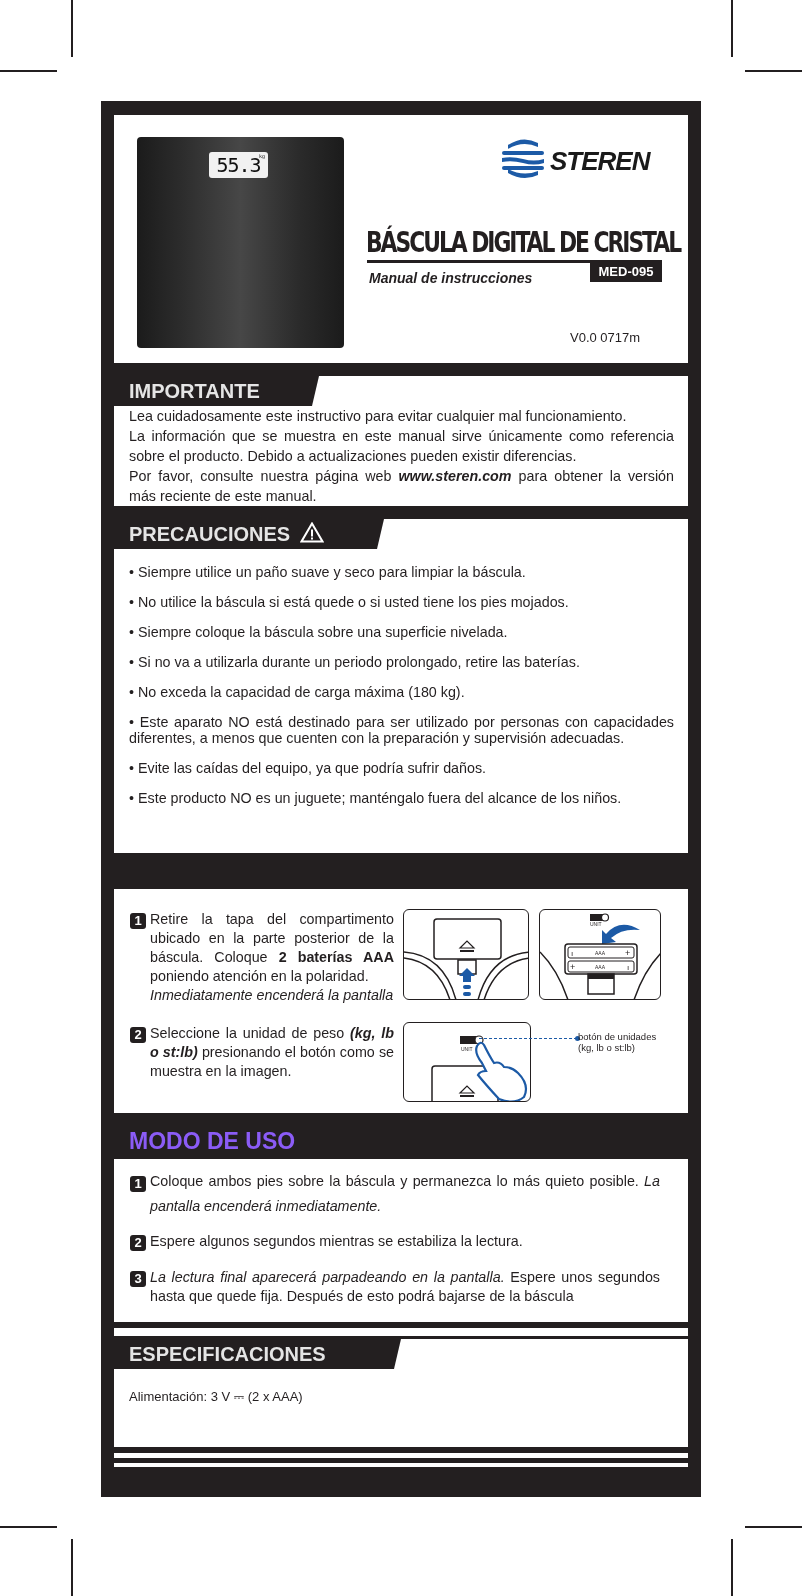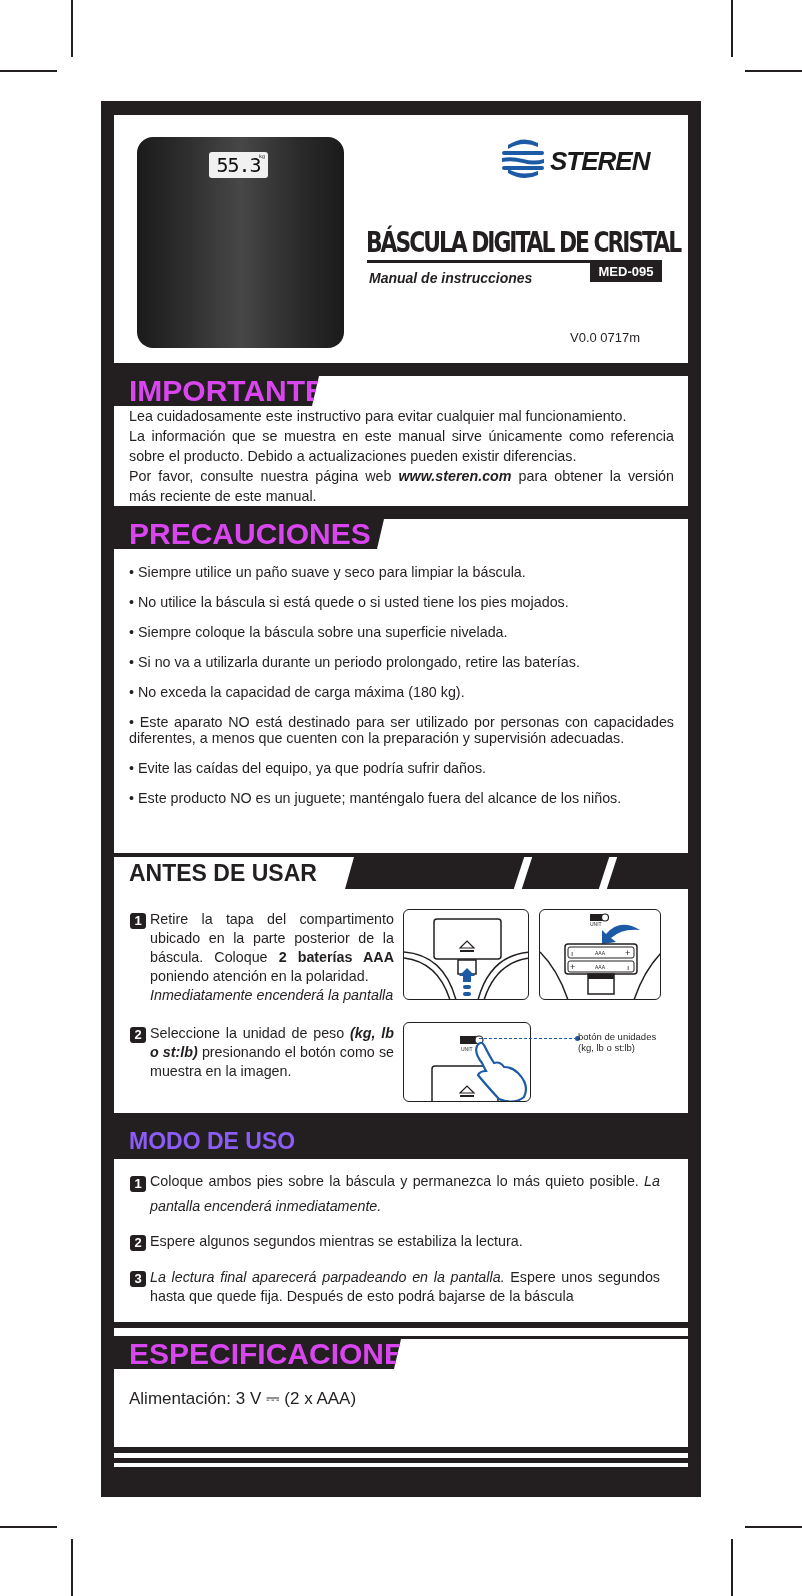--- a/index.html
+++ b/index.html
@@ -7,35 +7,35 @@
   body { position: relative; font-family: "Liberation Sans", sans-serif; color: #231f20; }
 
   .crop { position: absolute; background: #231f20; }
 
   .sheet { position: absolute; left: 101px; top: 101px; width: 600px; height: 1396px; background: #231f20; }
 
   .panel { position: absolute; left: 13px; width: 574px; background: #ffffff; }
 
   
   .cover { top: 14px; height: 248px; }
-  .scale-img { position: absolute; left: 23px; top: 22px; width: 207px; height: 211px; border-radius: 16px;
+  .scale-img { position: absolute; left: 23px; top: 22px; width: 207px; height: 211px; border-radius: 4px;
     background: linear-gradient(90deg, #1b1b1b 0%, #2b2b2b 20%, #474747 50%, #2b2b2b 78%, #1b1b1b 100%); }
   .lcd { position: absolute; left: 72px; top: 15px; width: 59px; height: 26px; background: #f1f1f1; border-radius: 3px;
     font-family: "DejaVu Sans Mono", monospace; font-size: 20px; line-height: 26px; text-align: center; letter-spacing: -1px; color: #111; }
   .lcd-unit { position: absolute; right: 3px; top: 1px; font-size: 5px; line-height: 6px; letter-spacing: 0; }
   .logo { position: absolute; left: 386px; top: 22px; height: 46px; width: 170px; }
   .logo-text { position: absolute; left: 50px; top: 9px; font-size: 26px; font-weight: bold; font-style: italic; letter-spacing: -1px; color: #1a1a1a; }
   .title { position: absolute; left: 252px; top: 111px; font-family: "DejaVu Sans", sans-serif; font-size: 28px; font-weight: bold; letter-spacing: -2.6px; transform: scaleX(0.78); transform-origin: left top; white-space: nowrap; color: #231f20; }
   .title-rule { position: absolute; left: 253px; top: 145px; width: 295px; height: 3px; background: #231f20; }
   .subtitle { position: absolute; left: 255px; top: 155px; font-size: 14px; font-weight: bold; font-style: italic; }
   .model { position: absolute; left: 476px; top: 147px; width: 72px; height: 20px; background: #231f20; color: #fff; font-size: 13px; font-weight: bold; text-align: center; line-height: 20px; }
   .version { position: absolute; left: 456px; top: 215px; font-size: 13px; font-weight: normal; }
 
   
-  .tab-dark { position: absolute; left: 13px; background: #231f20; color: #d946ef; font-weight: bold; font-size: 30px;
+  .tab-dark { position: absolute; left: 13px; background: #231f20; color: #e5e5e5; font-weight: bold; font-size: 20px;
     padding-left: 15px; line-height: 30px; height: 30px; clip-path: polygon(0 0, 100% 0, calc(100% - 7px) 100%, 0 100%); }
   .body-text { font-size: 14.3px; line-height: 20px; text-align: justify; }
 
   .sec-imp { top: 275px; height: 130px; }
   .sec-pre { top: 418px; height: 334px; }
 
   .bullets p { margin-bottom: 14px; font-size: 14.3px; line-height: 16px; text-align: justify; }
 
   .num { display: inline-block; width: 16px; height: 16px; background: #231f20; color: #fff; font-weight: bold; font-size: 13px; line-height: 16px; text-align: center; border-radius: 3px; margin-right: 3px; vertical-align: -2px; }
 
@@ -112,27 +112,20 @@
       <p>• No utilice la báscula si está quede o si usted tiene los pies mojados.</p>
       <p>• Siempre coloque la báscula sobre una superficie nivelada.</p>
       <p>• Si no va a utilizarla durante un periodo prolongado, retire las baterías.</p>
       <p>• No exceda la capacidad de carga máxima (180 kg).</p>
       <p>• Este aparato NO está destinado para ser utilizado por personas con capacidades diferentes, a menos que cuenten con la preparación y supervisión adecuadas.</p>
       <p>• Evite las caídas del equipo, ya que podría sufrir daños.</p>
       <p>• Este producto NO es un juguete; manténgalo fuera del alcance de los niños.</p>
     </div>
   </div>
 
-  <div style="position:absolute;left:13px;top:756px;width:574px;height:32px;background:#231f20;">
-    <div style="position:absolute;left:0;top:0;width:240px;height:32px;background:#fff;clip-path:polygon(0 0,100% 0,calc(100% - 9px) 100%,0 100%);">
-      <span style="position:absolute;left:15px;top:1px;font-size:23px;font-weight:bold;line-height:30px;">ANTES DE USAR</span>
-    </div>
-    <div style="position:absolute;left:405px;top:0;width:8px;height:32px;background:#fff;transform:skewX(-18deg);"></div>
-    <div style="position:absolute;left:490px;top:0;width:8px;height:32px;background:#fff;transform:skewX(-18deg);"></div>
-  </div>
   <div class="panel" style="top:788px;height:224px;">
     <div class="step" style="top:20px;width:264px;">
       <span class="num">1</span>
       <span class="txt"><span>Retire la tapa del compartimento ubicado en la parte posterior de la báscula. Coloque </span><b>2  baterías AAA</b><span> poniendo atención en la polaridad.</span><br><i>Inmediatamente encenderá la pantalla</i></span>
     </div>
 
     <div class="illus" style="left:289px;top:20px;width:126px;height:91px;">
       <svg width="126" height="91" viewBox="0 0 126 91">
         <rect x="30" y="9" width="67" height="40" rx="3" fill="none" stroke="#231f20" stroke-width="1.5"></rect>
         <path d="M56 38 L63 31 L70 38 Z" fill="none" stroke="#231f20" stroke-width="1.2"></path>
@@ -210,19 +203,19 @@
       <span class="num">3</span>
       <span class="txt"><i>La lectura final aparecerá parpadeando en la pantalla.</i><span> Espere unos segundos hasta que quede fija. Después de esto podrá bajarse de la báscula</span></span>
     </div>
   </div>
 
   <div class="panel" style="top:1227px;height:8px;"></div>
   <div class="panel" style="top:1238px;height:108px;">
     <div class="tab-dark" style="left:0;top:0;width:287px;">
       <span>ESPECIFICACIONES</span>
     </div>
-    <div style="position:absolute;left:15px;top:50px;font-size:17px;">
+    <div style="position:absolute;left:15px;top:50px;font-size:13px;">
       <span>Alimentación: 3 V </span><span>⎓</span><span> (2 x AAA)</span>
     </div>
   </div>
   <div class="foot-line" style="top:1352px;height:5px;"></div>
   <div class="foot-line" style="top:1362px;height:4px;"></div>
 </div>
 
 </body></html>

